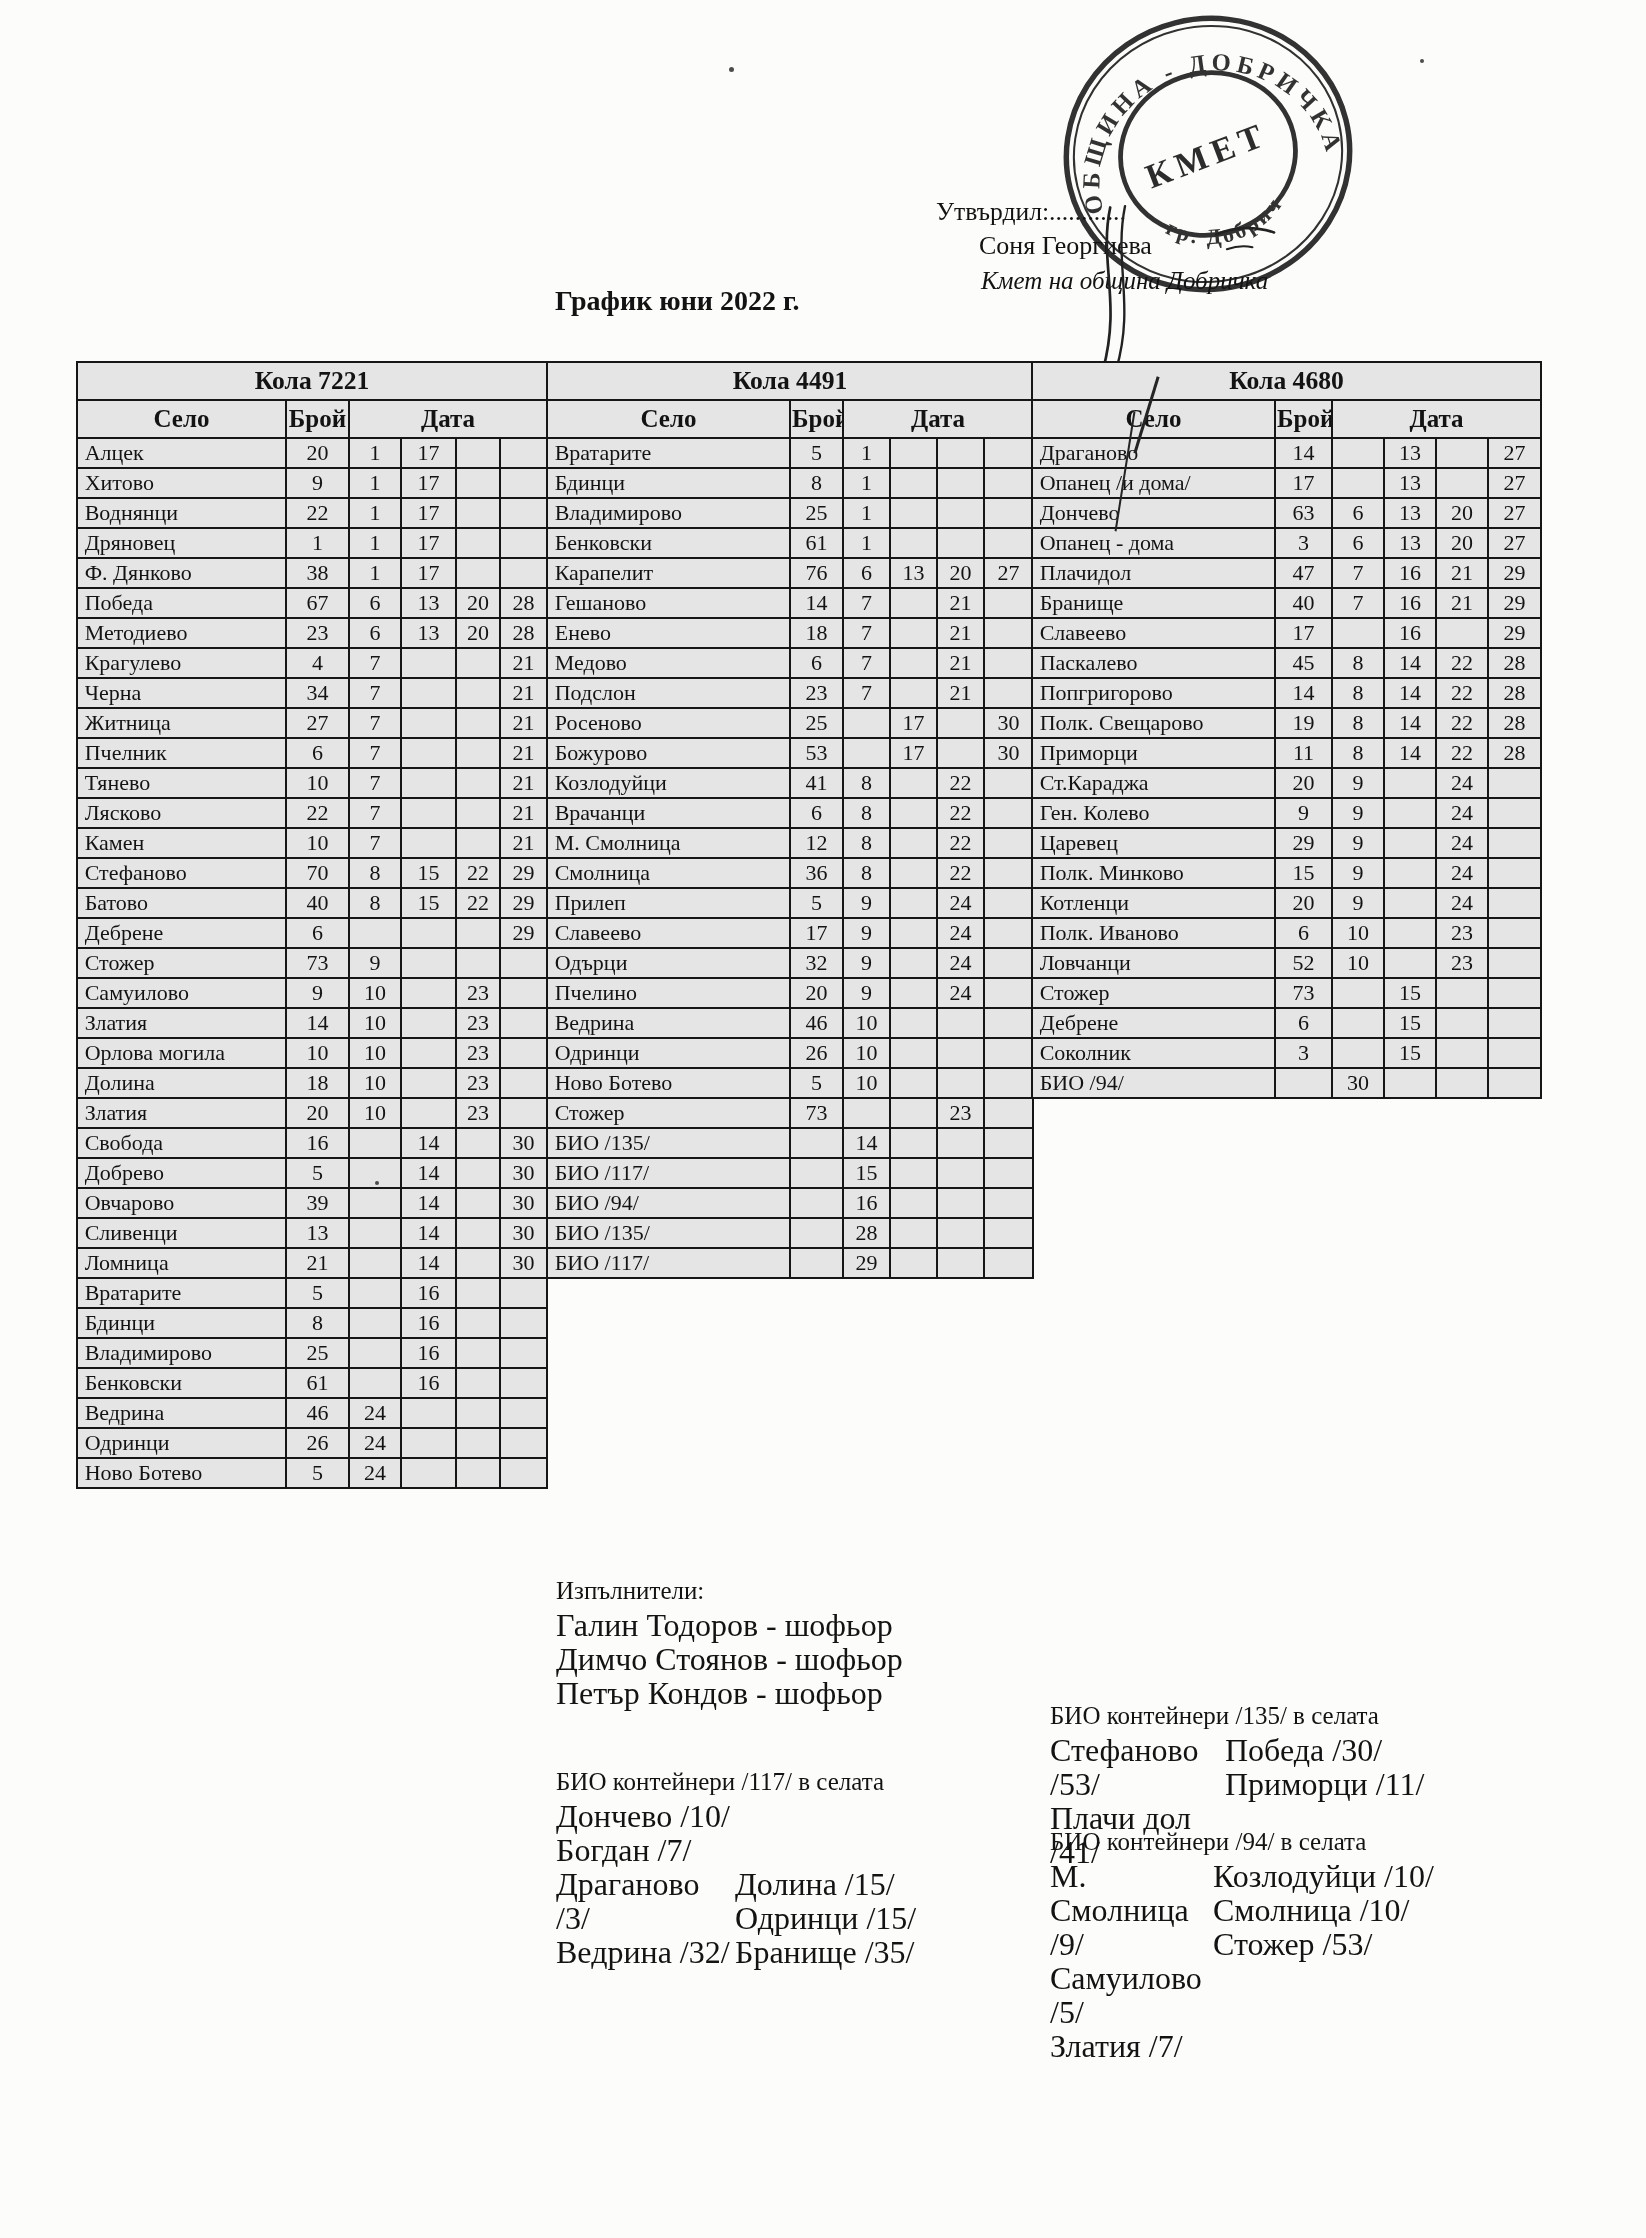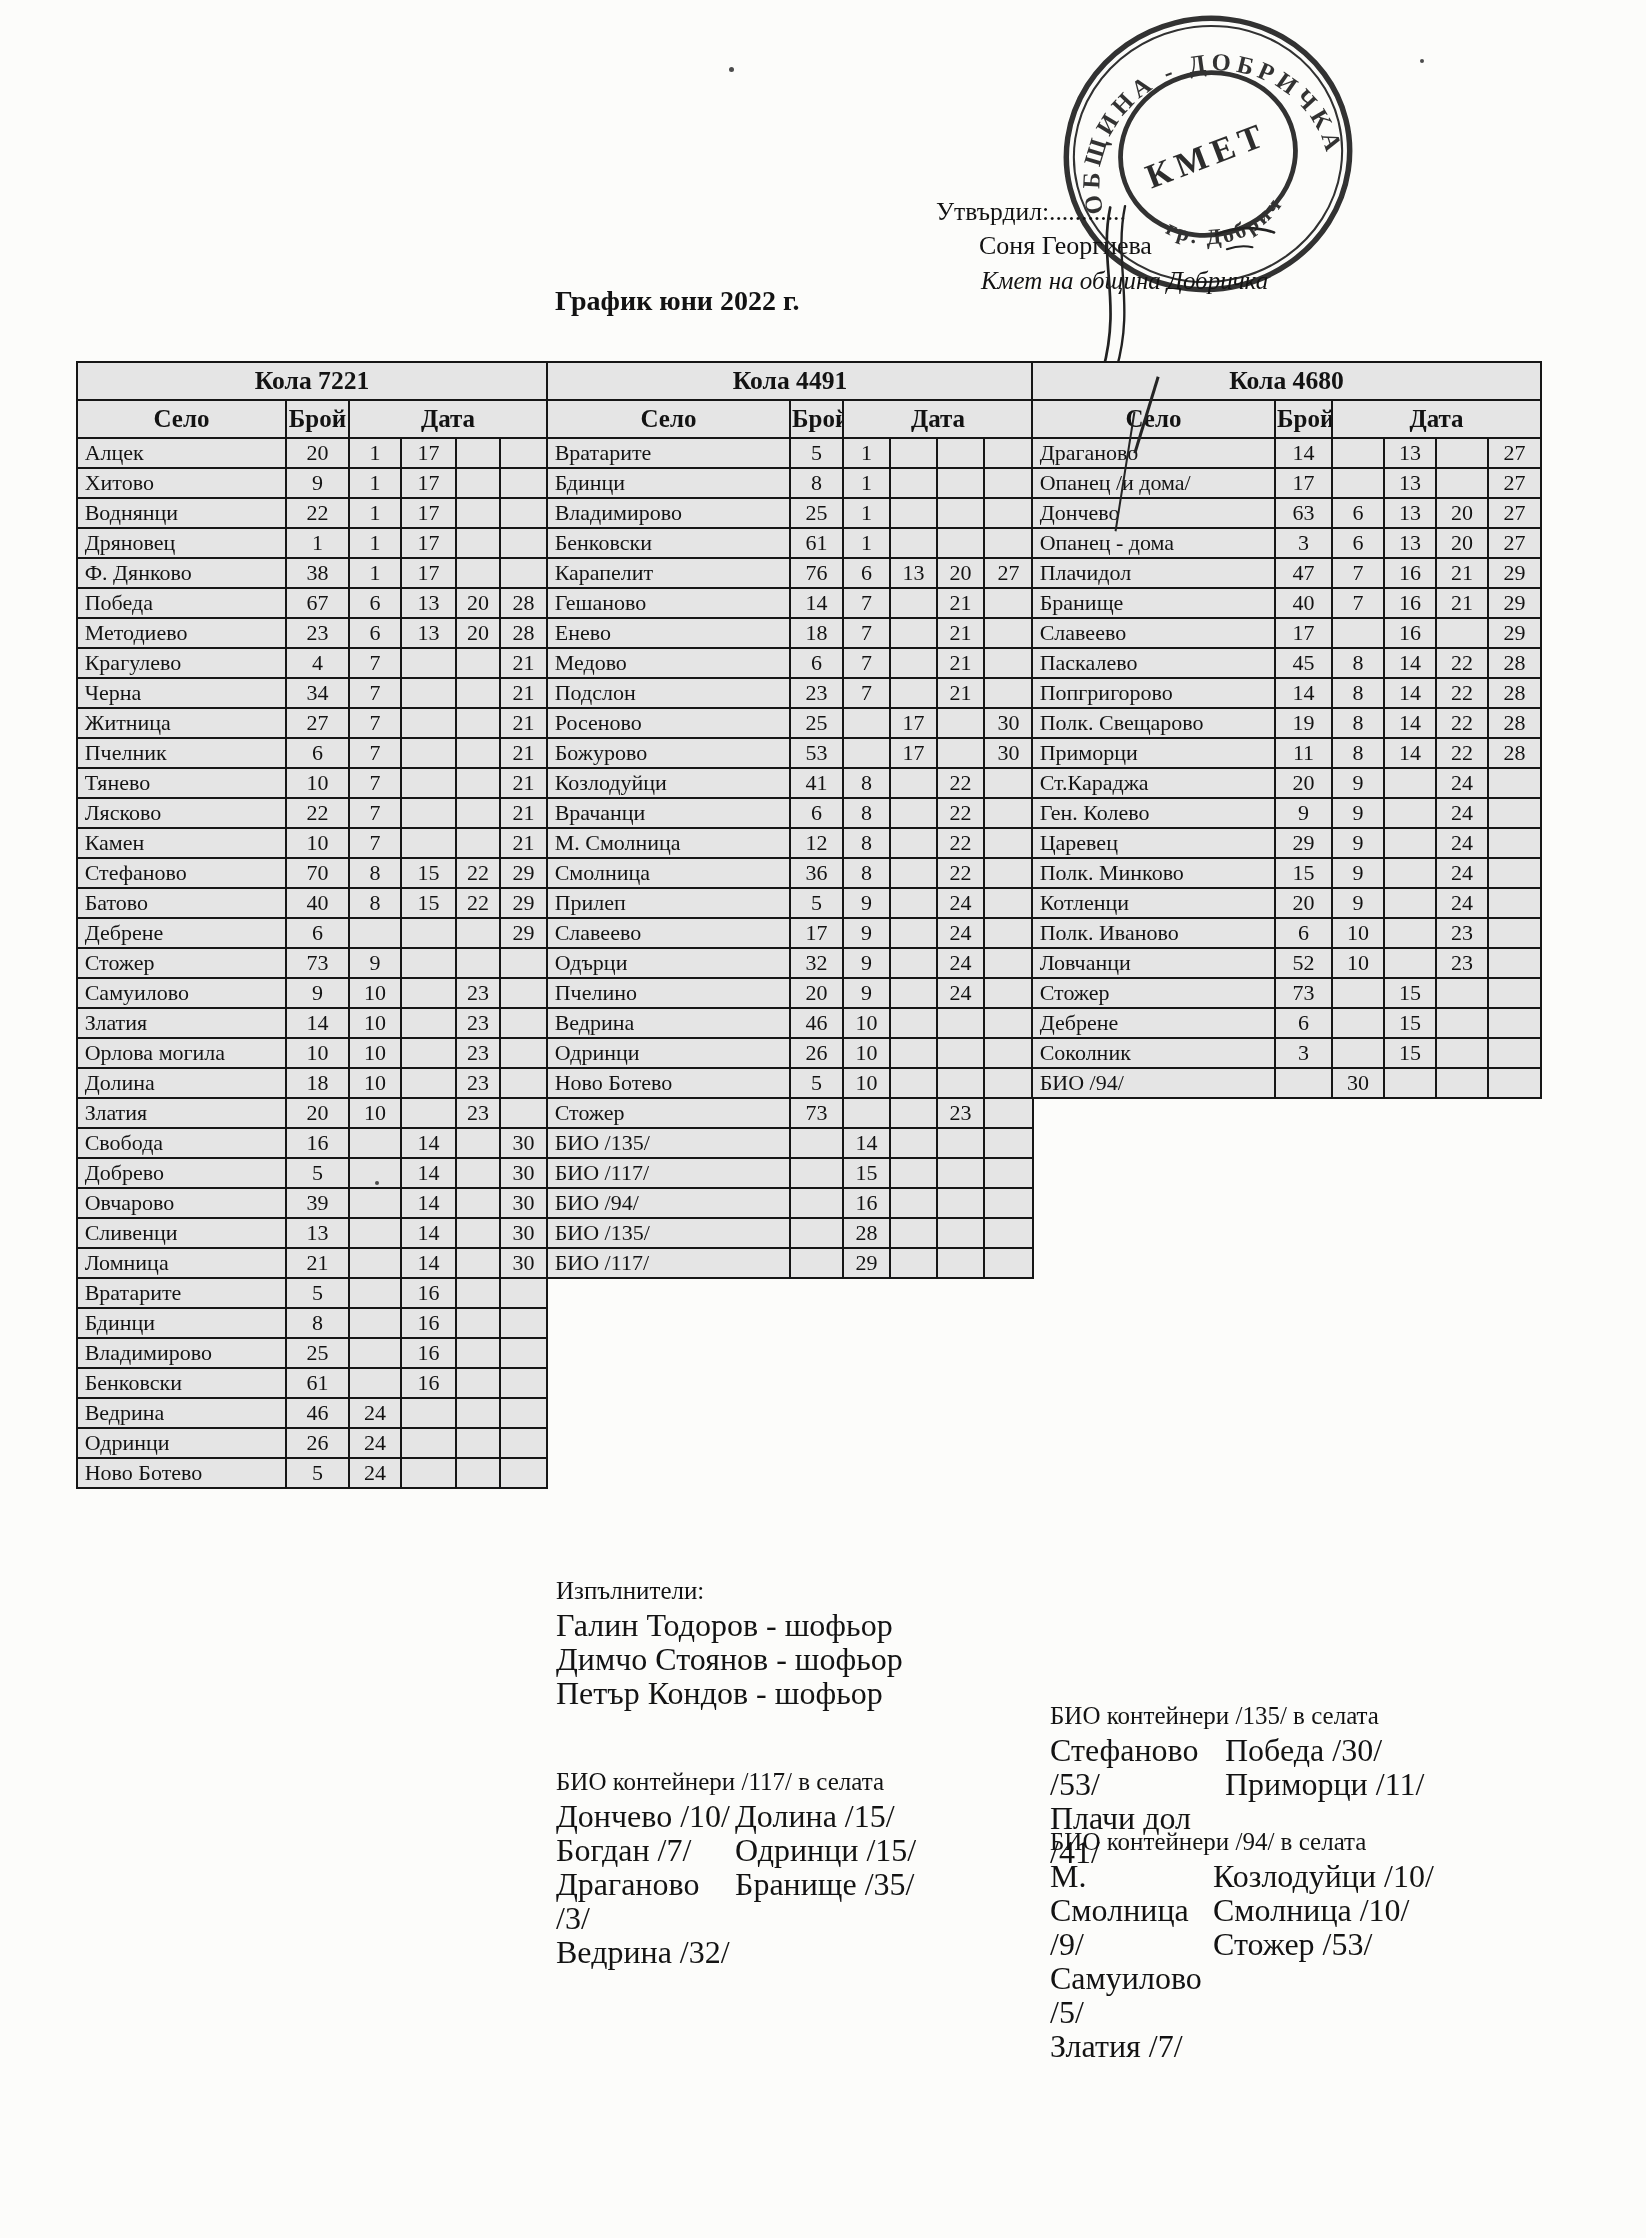--- a/index.html
+++ b/index.html
@@ -40,21 +40,21 @@
   .pen-slash-2 { left:1124px; top:411px; width:2px; height:121px; transform:rotate(9deg); }
 
   
   .txtline { font-size:32px; line-height:34px; }
   .block-title { font-size:25px; line-height:34px; }
   .executors { left:556px; top:1574px; }
   .bio { }
   .bio-cols { display:flex; }
   .bio117 { left:556px;  top:1765px; }
   .bio117 .col1 { width:179px; margin-right:0; }
-  .bio117 .bio-cols { gap:0; }
+  .bio117 .bio-cols { gap:0;align-items:flex-end; }
   .bio117 .col2 { margin-left:0; }
   .bio135 { left:1050px; top:1699px; }
   .bio94  { left:1050px; top:1825px; }
   .bio .col1 { flex:0 0 auto; }
   .bio117 .col1 { width:179px; }
   .bio135 .col1 { width:175px; }
   .bio94  .col1 { width:163px; }
 
   
   .speck { border-radius:50%; background:#4c4c4c; }

